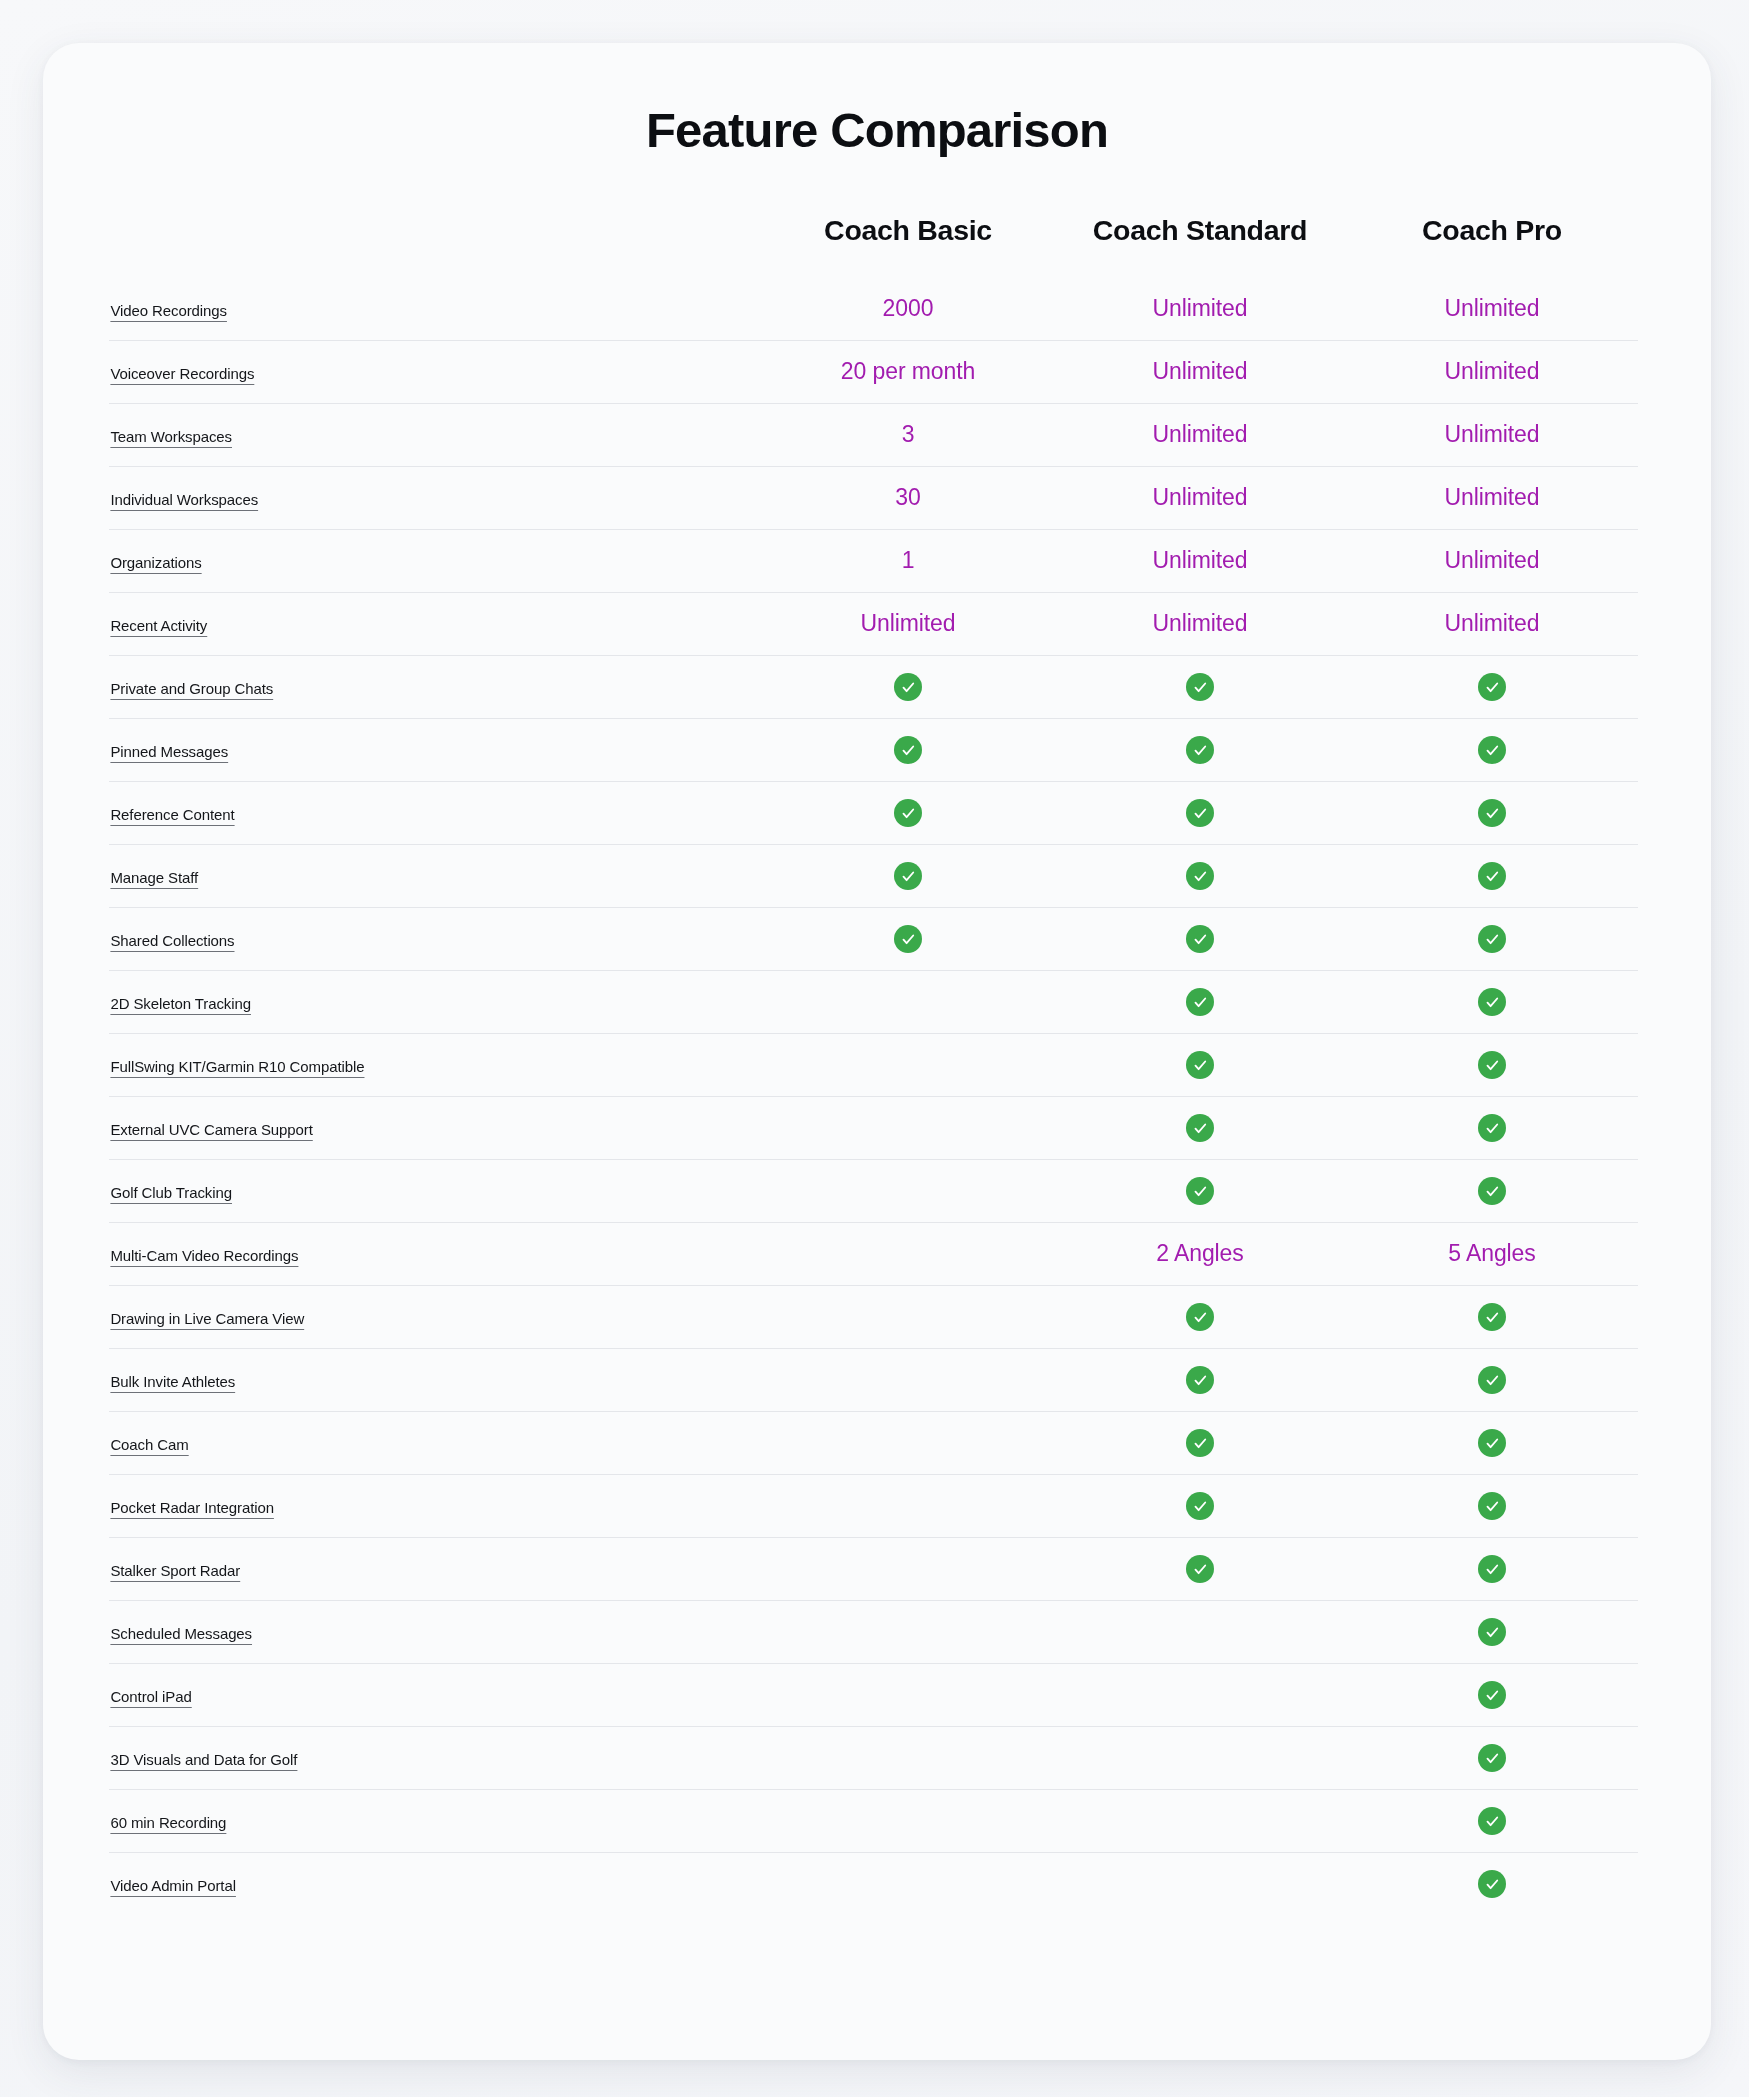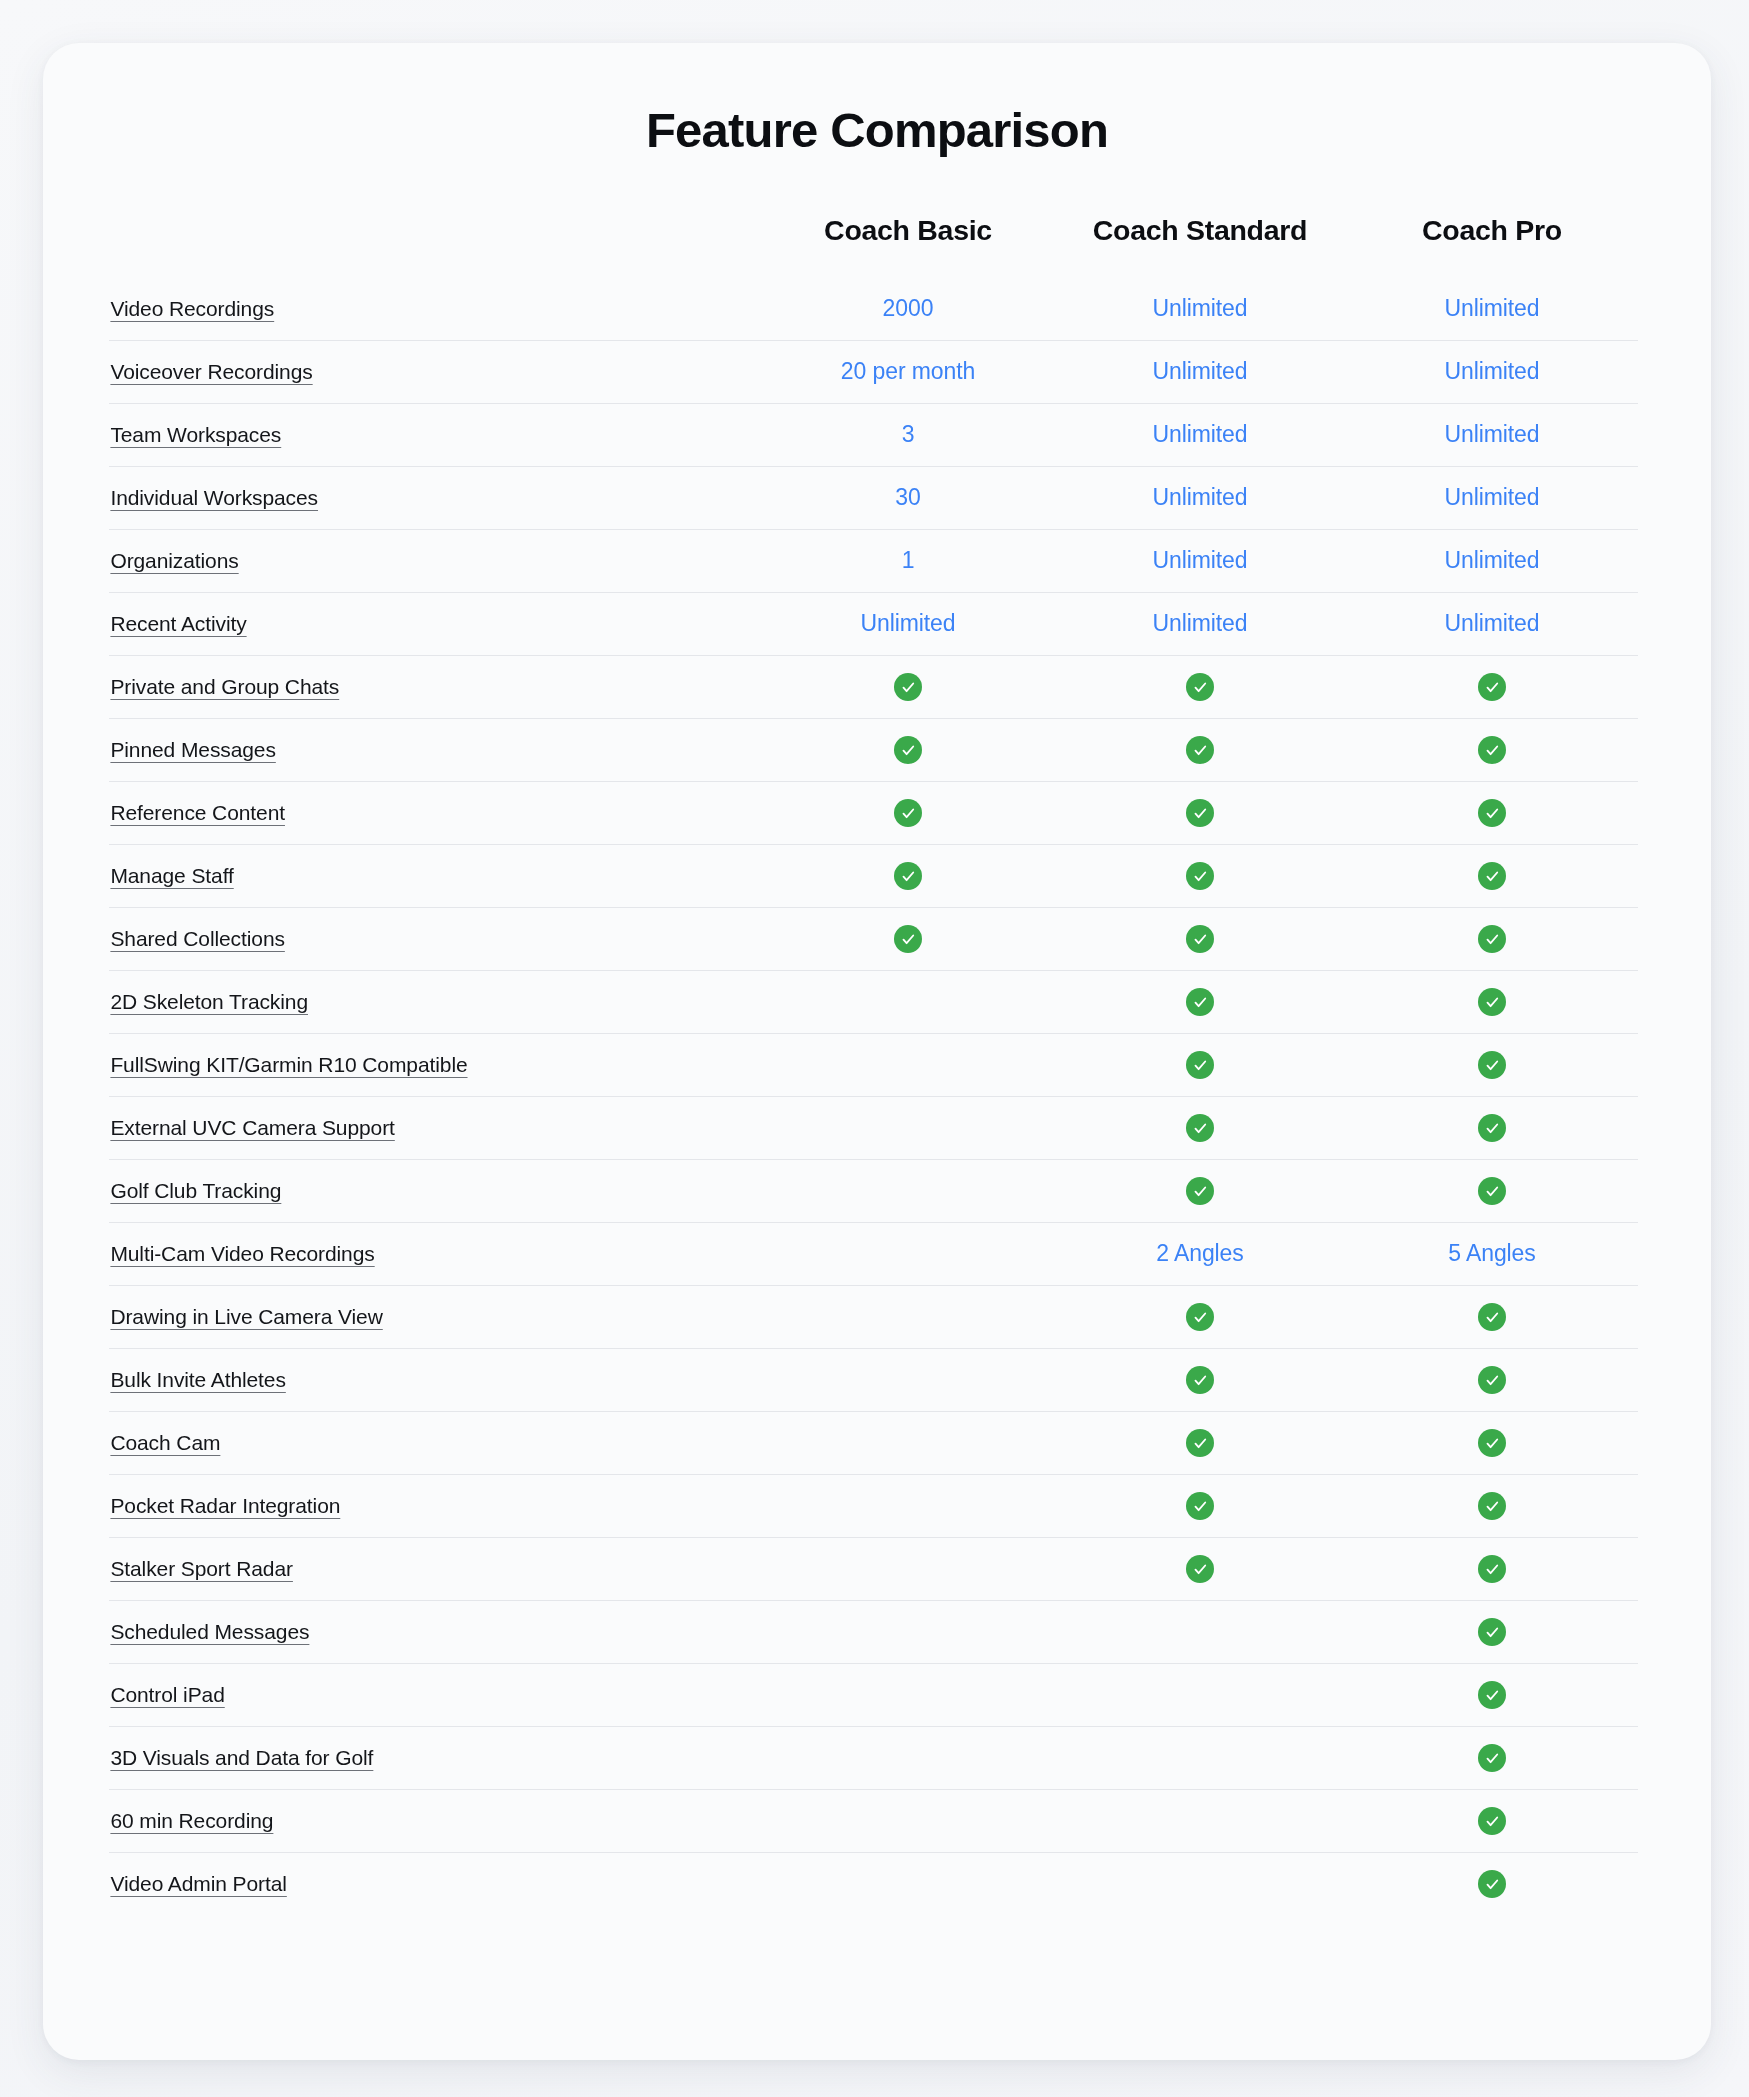--- a/index.html
+++ b/index.html
@@ -85,33 +85,33 @@
     line-height: 1.2;
   }
   table.compare tbody tr:first-child td {
     border-top: 0;
   }
   table.compare tbody td.feature {
     text-align: left;
     padding-left: 1.4px;
   }
   .feature-label {
-    font-size: 21px;
+    font-size: 15px;
     color: #14161a;
     text-decoration: underline;
     text-decoration-color: #6d7178;
     text-underline-offset: 4.9px;
     text-decoration-thickness: 1.4px;
     letter-spacing: -0.1px;
     cursor: pointer;
   }
 
   .val {
     font-size: 23px;
-    color: #3b82f6;
+    color: #a21caf;
     letter-spacing: -0.1px;
   }
 
   .check {
     display: inline-block;
     width: 28px;
     height: 28px;
     border-radius: 50%;
     background: #3aa94a;
     position: relative;

